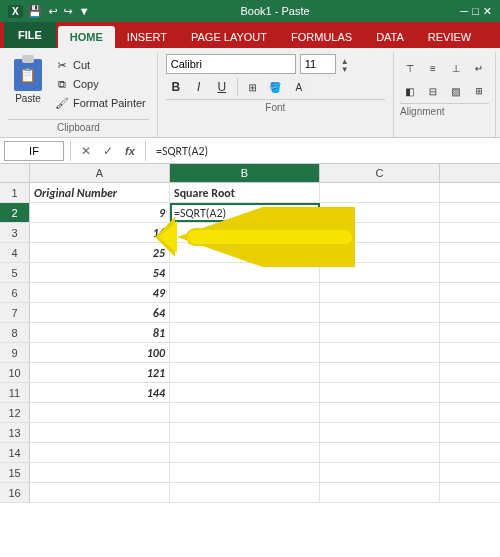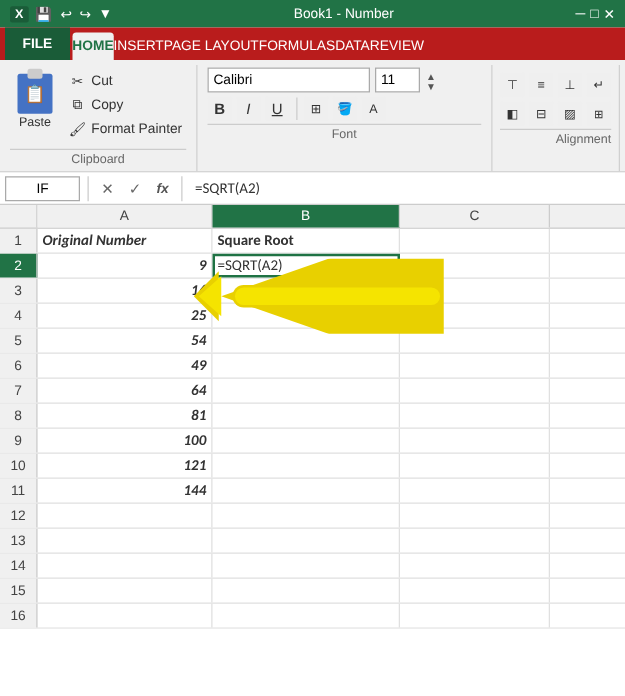--- a/index.html
+++ b/index.html
@@ -20,21 +20,21 @@
 
     
     .ribbon-tabs {
       background: #b91c1c;
       display: flex;
       height: 26px;
       align-items: flex-end;
       padding-left: 4px;
     }
     .ribbon-tab {
-      padding: 4px 0;
+      padding: 4px 12px;
       font-size: 11px;
       color: white;
       cursor: pointer;
       border-radius: 3px 3px 0 0;
       height: 22px;
       display: flex;
       align-items: center;
     }
     .ribbon-tab.active {
       background: #f0f0f0;
@@ -347,21 +347,21 @@
 <div class="title-bar">
   <div class="title-bar-left">
     <span style="background:#1a5c38;color:white;padding:1px 4px;font-size:10px;font-weight:bold;border-radius:2px;">X</span>
     <span style="display:flex;gap:6px;align-items:center;">
       <span style="font-size:11px;cursor:pointer;">💾</span>
       <span style="font-size:11px;cursor:pointer;">↩</span>
       <span style="font-size:11px;cursor:pointer;">↪</span>
       <span style="font-size:11px;cursor:pointer;">▼</span>
     </span>
   </div>
-  <span style="font-size:11px;color:white;">Book1 - Number</span>
+  <span style="font-size:11px;color:white;">Book1 - Paste</span>
   <div style="display:flex;gap:4px;">
     <span style="cursor:pointer;font-size:11px;">─</span>
     <span style="cursor:pointer;font-size:11px;">□</span>
     <span style="cursor:pointer;font-size:11px;">✕</span>
   </div>
 </div>
 
 <div class="ribbon-tabs">
   <div class="file-tab">FILE</div>
   <div class="ribbon-tab active">HOME</div>
@@ -427,21 +427,21 @@
       <button class="fmt-btn" style="font-size:10px;">≡</button>
       <button class="fmt-btn" style="font-size:10px;">⊥</button>
       <button class="fmt-btn" style="font-size:10px;">↵</button>
     </div>
     <div style="display:flex;gap:3px;margin-top:3px;">
       <button class="fmt-btn" style="font-size:10px;">◧</button>
       <button class="fmt-btn" style="font-size:10px;">⊟</button>
       <button class="fmt-btn" style="font-size:10px;">▨</button>
       <button class="fmt-btn" style="font-size:9px;">⊞</button>
     </div>
-    <div class="ribbon-group-label" style="border-top:1px solid #ccc;margin-top:2px;font-size:10px;color:#666;text-align:right;">Alignment</div>
+    <div class="ribbon-group-label" style="border-top:1px solid #ccc;margin-top:2px;font-size:10px;color:#666;text-align:left;">Alignment</div>
   </div>
 </div>
 
 <div class="formula-bar">
   <input class="name-box" value="IF" style="">
   <div class="formula-divider"></div>
   <span class="formula-icon-btn">✕</span>
   <span class="formula-icon-btn">✓</span>
   <span class="formula-icon-btn" style="font-size:11px;font-style:italic;font-weight:bold;color:#555;">fx</span>
   <div class="formula-divider"></div>

